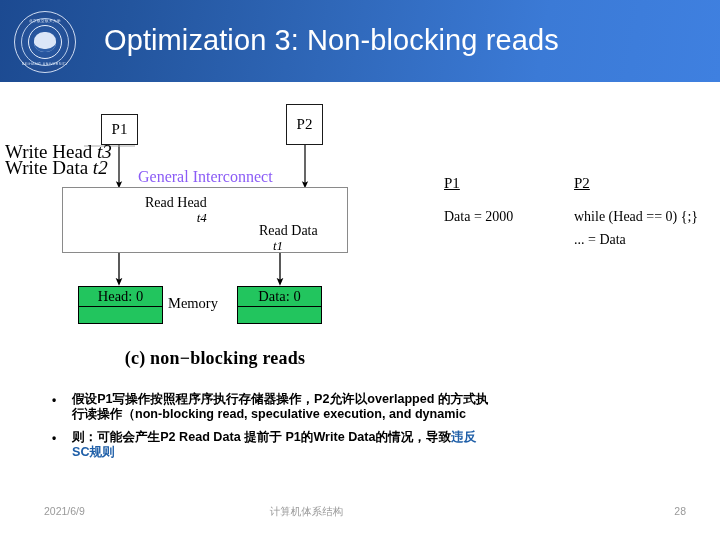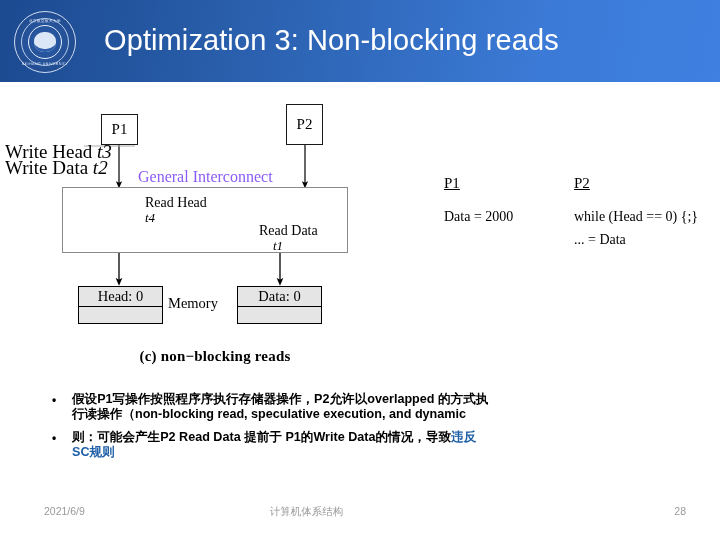--- a/index.html
+++ b/index.html
@@ -65,54 +65,54 @@
     box-sizing:border-box;border:1.2px solid #8a8a8a;background:#fff;
   }
   .ic-label{
     position:absolute;left:138px;top:76px;font-size:16px;color:#8b5cf6;
     font-family:"Liberation Serif","DejaVu Serif",serif;white-space:nowrap;
   }
 
   .memboxL{left:78px;top:194px;width:85px;height:38px;}
   .memboxR{left:237px;top:194px;width:85px;height:38px;}
   .membox{
-    position:absolute;box-sizing:border-box;border:1.3px solid #000;background:#e5e5e5;
+    position:absolute;box-sizing:border-box;border:1.3px solid #000;background:#22c55e;
   }
   .membox .mtop{
     height:19px;border-bottom:1.3px solid #000;
     display:flex;align-items:center;justify-content:center;
     font-family:"Liberation Serif","DejaVu Serif",serif;font-size:14.5px;color:#000;
   }
   .mem-label{
     position:absolute;left:168px;top:203px;font-size:14.5px;color:#000;
     font-family:"Liberation Serif","DejaVu Serif",serif;
   }
 
   .wlabels{
     position:absolute;left:5px;top:52px;
     font-family:"Liberation Serif","DejaVu Serif",serif;font-size:19px;
     color:#000;line-height:15.5px;white-space:nowrap;
   }
   .wlabels i{font-style:italic;}
 
   .rh-label{
     position:absolute;left:145px;top:103px;font-size:14px;color:#000;
-    font-family:"Liberation Serif","DejaVu Serif",serif;white-space:nowrap;text-align:left;
+    font-family:"Liberation Serif","DejaVu Serif",serif;white-space:nowrap;text-align:right;
   }
   .rh-label .tt{display:block;font-style:italic;font-size:13px;margin-top:-1px;}
   .rd-label{
     position:absolute;left:259px;top:116px;font-size:14px;color:#000;
     font-family:"Liberation Serif","DejaVu Serif",serif;white-space:nowrap;text-align:left;margin-top:15px;
   }
   .rd-label .tt{display:block;font-style:italic;font-size:13px;margin-top:-1px;margin-left:14px;}
 
   .caption{
     position:absolute;left:0;top:256px;width:430px;text-align:center;
     font-family:"Liberation Serif","DejaVu Serif",serif;
-    font-weight:bold;font-size:15px;color:#000;letter-spacing:.2px;
+    font-weight:bold;font-size:18px;color:#000;letter-spacing:.2px;
   }
 
   svg.fig-svg{position:absolute;left:0;top:0;width:430px;height:290px;overflow:visible;}
 
   
   .codepanel{
     position:absolute;left:432px;top:175px;width:288px;height:95px;
     font-family:"Liberation Serif","DejaVu Serif",serif;color:#000;
   }
   .code-col{position:absolute;top:0;}

